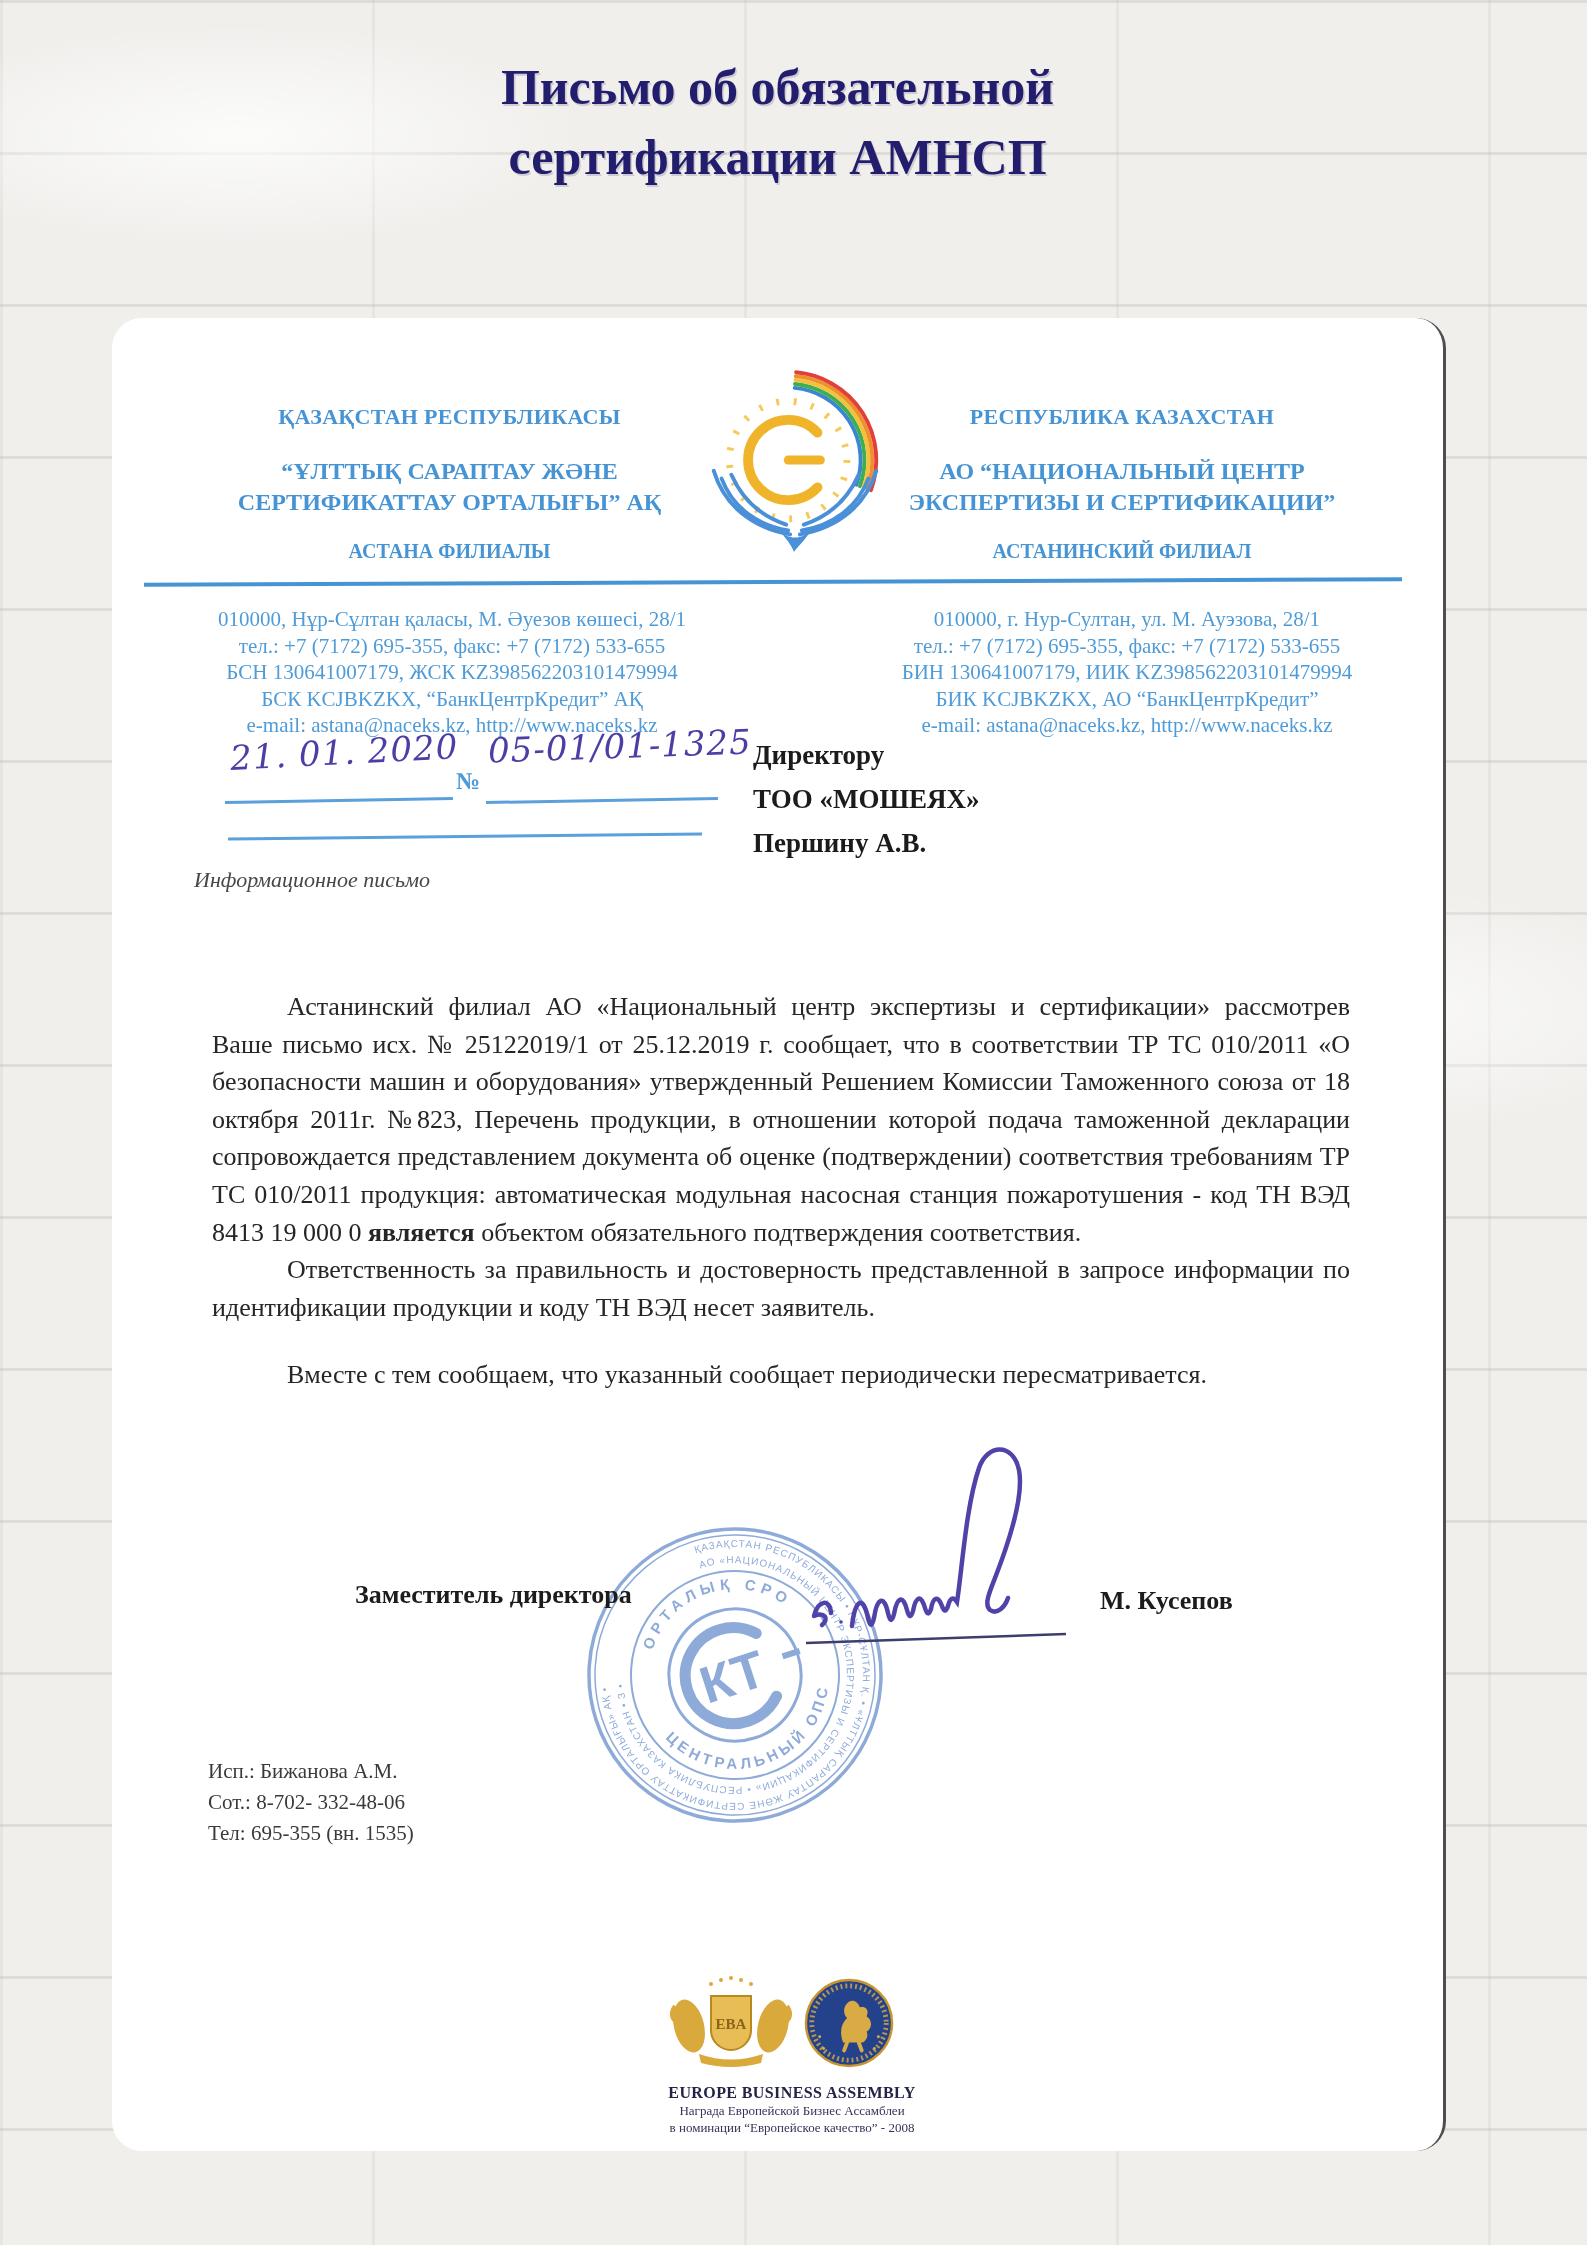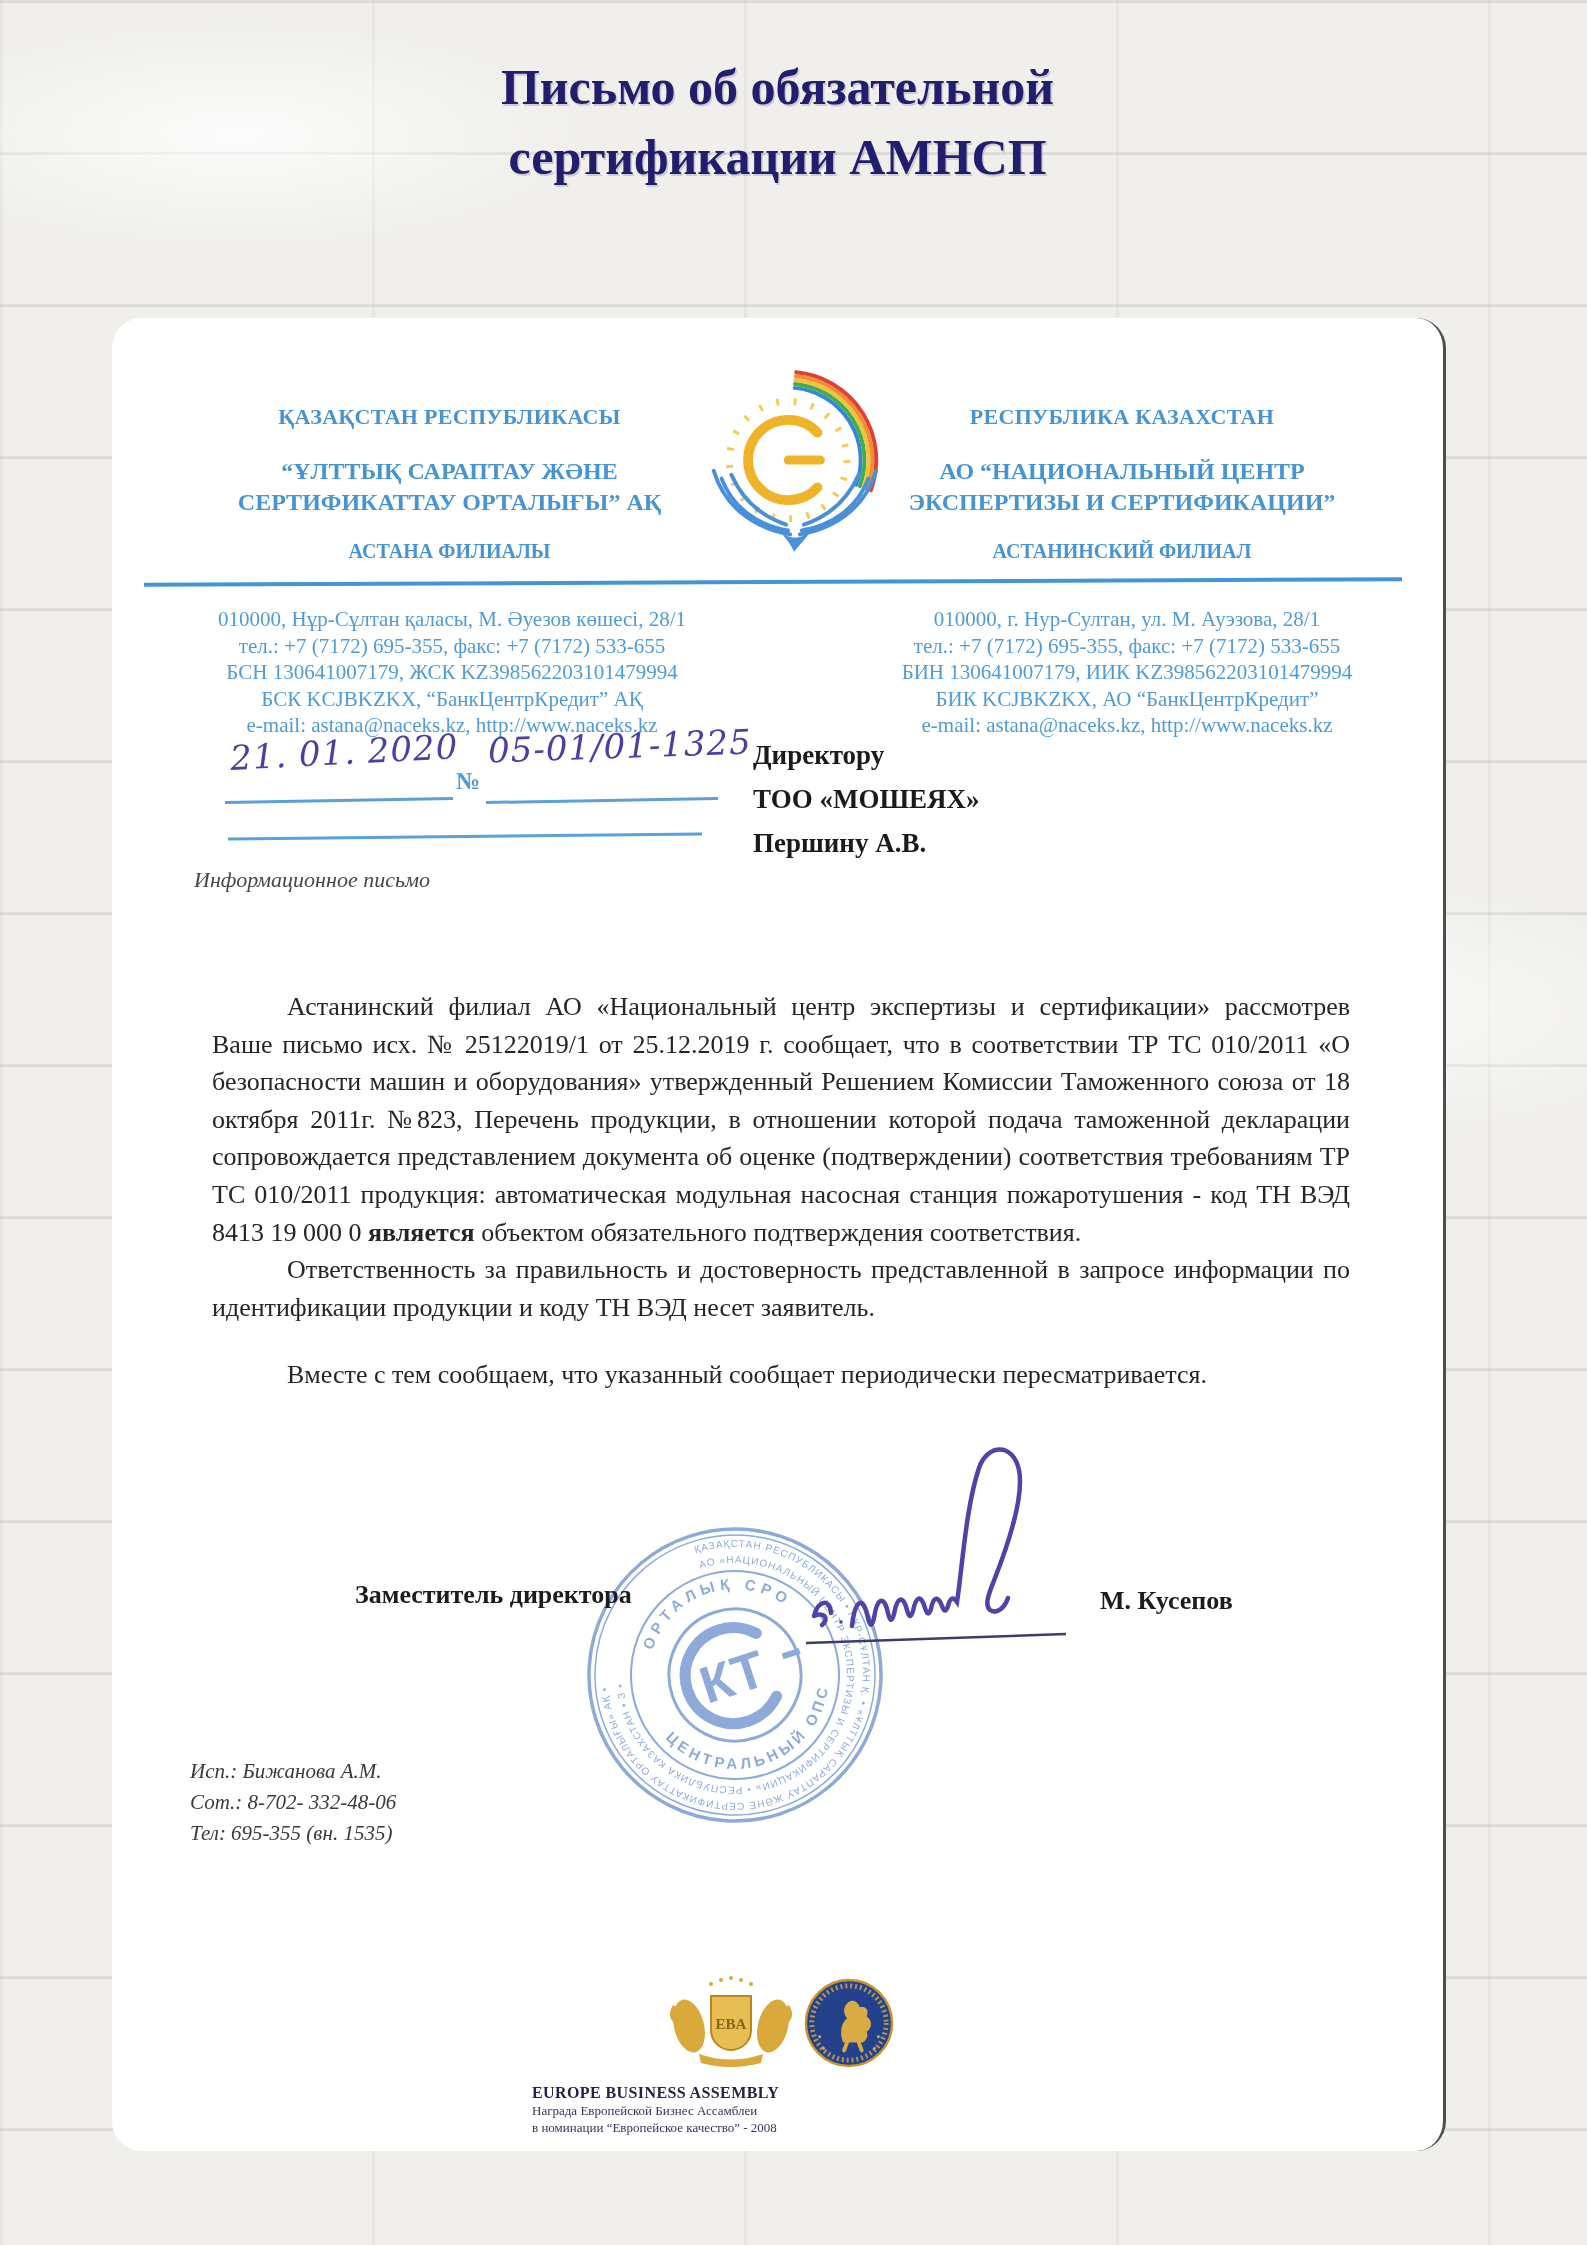--- a/index.html
+++ b/index.html
@@ -36,21 +36,21 @@
   }
   .underline{background:#5ba0da;height:3px;}
   .no-label{color:#4f9bd7;font-size:24px;font-weight:bold;}
   .recipient{font-weight:bold;font-size:27px;line-height:44px;color:#1b1b1b;}
   .doc-type{font-style:italic;font-size:22px;color:#474747;}
   .body-text{width:1138px;font-size:26px;line-height:37.6px;color:#262626;text-align:justify;}
   .body-text p{margin:0;text-indent:75px;}
   .body-text p.gap{margin-top:30px;}
   .sig-label{font-weight:bold;font-size:26px;color:#1c1c1c;white-space:nowrap;}
   .exec{font-size:21px;line-height:31px;color:#3a3a3a;}
-  .award{}
+  .award{text-align:center;}
   .award .title{font-weight:bold;font-size:16px;color:#232347;letter-spacing:.4px;margin-top:4px;}
   .award .sub{font-size:13px;line-height:17px;color:#34345a;}
 </style>
 </head>
 <body>
 
 <div class="canvas">
 
   <div class="heading">
     <div>Письмо об обязательной</div>
@@ -170,21 +170,21 @@
       <g stroke="#4f42a8" stroke-width="4.5" fill="none" stroke-linecap="round">
         <path d="M814,1616 c4,-16 16,-18 17,-3 m-17,3 c10,-4 16,2 8,9"></path>
         <circle cx="841" cy="1622" r="1.8" fill="#4f42a8" stroke="none"></circle>
         <path d="M852,1626 c3,-26 11,-32 16,-8 c2,9 4,9 6,0 c3,-20 10,-24 14,-5 c2,9 4,9 6,1 c3,-17 9,-20 13,-4 c2,8 4,8 6,1 c3,-15 8,-17 12,-3 c2,7 4,7 6,1 c2,-12 7,-14 11,-3 c2,6 4,6 6,0 c2,-8 5,-10 9,-4 c5,-32 9,-96 22,-134 c8,-24 34,-26 40,2 c5,26 -10,72 -24,108 c-6,15 -11,27 -5,32 c7,5 15,-3 18,-12"></path>
       </g>
     </svg>
 
     <div class="abs sig-label" style="left:243px;top:1262px;">Заместитель директора</div>
     <div class="abs sig-label" style="left:988px;top:1268px;">М. Кусепов</div>
 
-    <div class="abs exec" style="left:78px;top:1438px;font-style:italic;">
+    <div class="abs exec" style="left:96px;top:1438px;">
       <div>Исп.: Бижанова А.М.</div>
       <div>Сот.: 8-702- 332-48-06</div>
       <div>Тел: 695-355 (вн. 1535)</div>
     </div>
 
     <svg class="abs" style="left:553px;top:1656px;" width="132" height="96" viewBox="0 0 132 96">
       <g fill="#d9a93c">
         <circle cx="46" cy="10" r="2"></circle>
           <circle cx="56" cy="6" r="2"></circle>
           <circle cx="66" cy="4" r="2"></circle>

